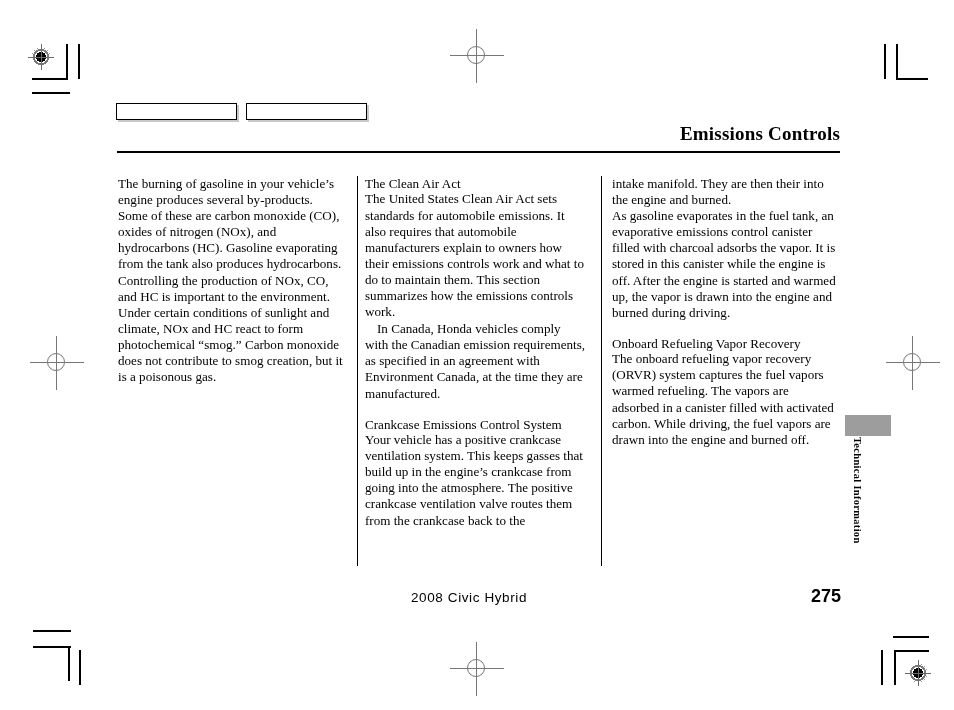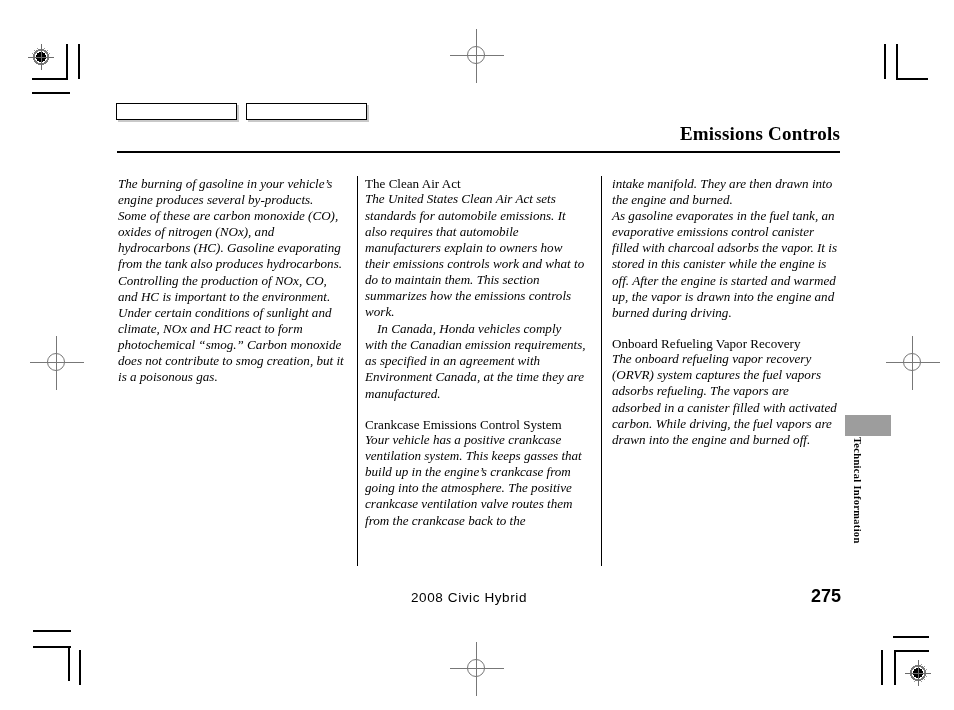--- a/index.html
+++ b/index.html
@@ -101,21 +101,21 @@
     position: absolute;
     top: 176px;
     font-size: 13.1px;
     line-height: 16.1px;
     text-align: left;
   }
   .col-1 { left: 118px; width: 226px; }
   .col-2 { left: 365px; width: 222px; }
   .col-3 { left: 612px; width: 226px; }
 
-  .column p { margin: 0; font-style: italic; }
+  .column p { margin: 0; }
   .column p.indent { text-indent: 12px; }
   .column p.gap { margin-top: 1px; }
   .column h3 {
     margin: 0;
     font-size: 13.1px;
     line-height: 15.4px;
     font-weight: normal;
   }
   .column h3.gap { margin-top: 15px; }
 
@@ -224,23 +224,23 @@
 
 <div class="column col-2">
   <h3>The Clean Air Act</h3>
   <p>The United States Clean Air Act sets standards for automobile emissions. It also requires that automobile manufacturers explain to owners how their emissions controls work and what to do to maintain them. This section summarizes how the emissions controls work.</p>
   <p class="gap indent">In Canada, Honda vehicles comply with the Canadian emission requirements, as specified in an agreement with Environment Canada, at the time they are manufactured.</p>
   <h3 class="gap">Crankcase Emissions Control System</h3>
   <p>Your vehicle has a positive crankcase ventilation system. This keeps gasses that build up in the engine’s crankcase from going into the atmosphere. The positive crankcase ventilation valve routes them from the crankcase back to the</p>
 </div>
 
 <div class="column col-3">
-  <p>intake manifold. They are then drawn into the engine and burned.</p>
+  <p>intake manifold. They are then their into the engine and burned.</p>
   <p>As gasoline evaporates in the fuel tank, an evaporative emissions control canister filled with charcoal adsorbs the vapor. It is stored in this canister while the engine is off. After the engine is started and warmed up, the vapor is drawn into the engine and burned during driving.</p>
   <h3 class="gap">Onboard Refueling Vapor Recovery</h3>
-  <p>The onboard refueling vapor recovery (ORVR) system captures the fuel vapors adsorbs refueling. The vapors are adsorbed in a canister filled with activated carbon. While driving, the fuel vapors are drawn into the engine and burned off.</p>
+  <p>The onboard refueling vapor recovery (ORVR) system captures the fuel vapors warmed refueling. The vapors are adsorbed in a canister filled with activated carbon. While driving, the fuel vapors are drawn into the engine and burned off.</p>
 </div>
 
 <div class="section-tab-block"></div>
 <div class="section-tab-label">Technical Information</div>
 
 <div class="footer-model">2008  Civic  Hybrid</div>
 <div class="footer-page">275</div>
 
 </body></html>

